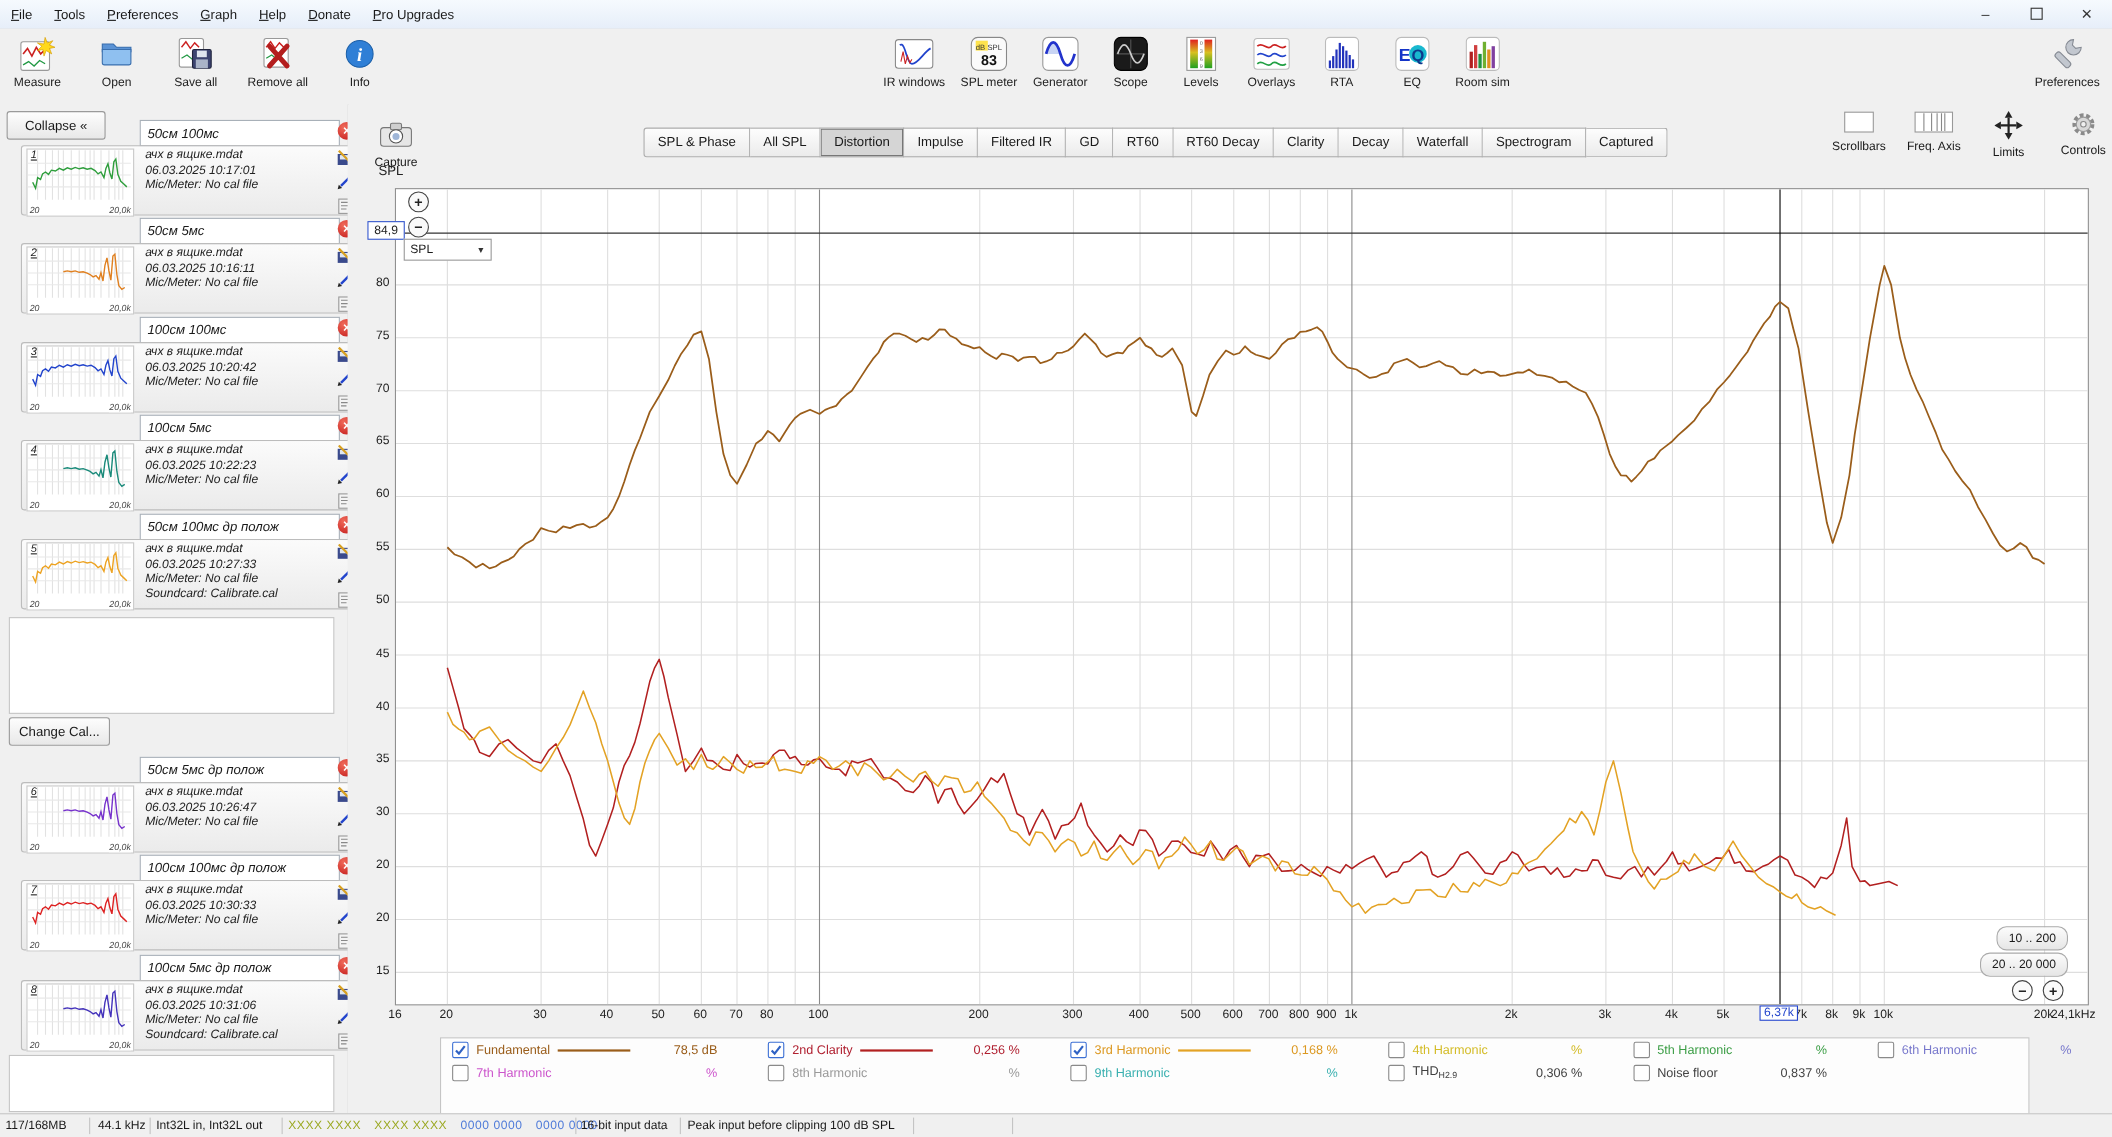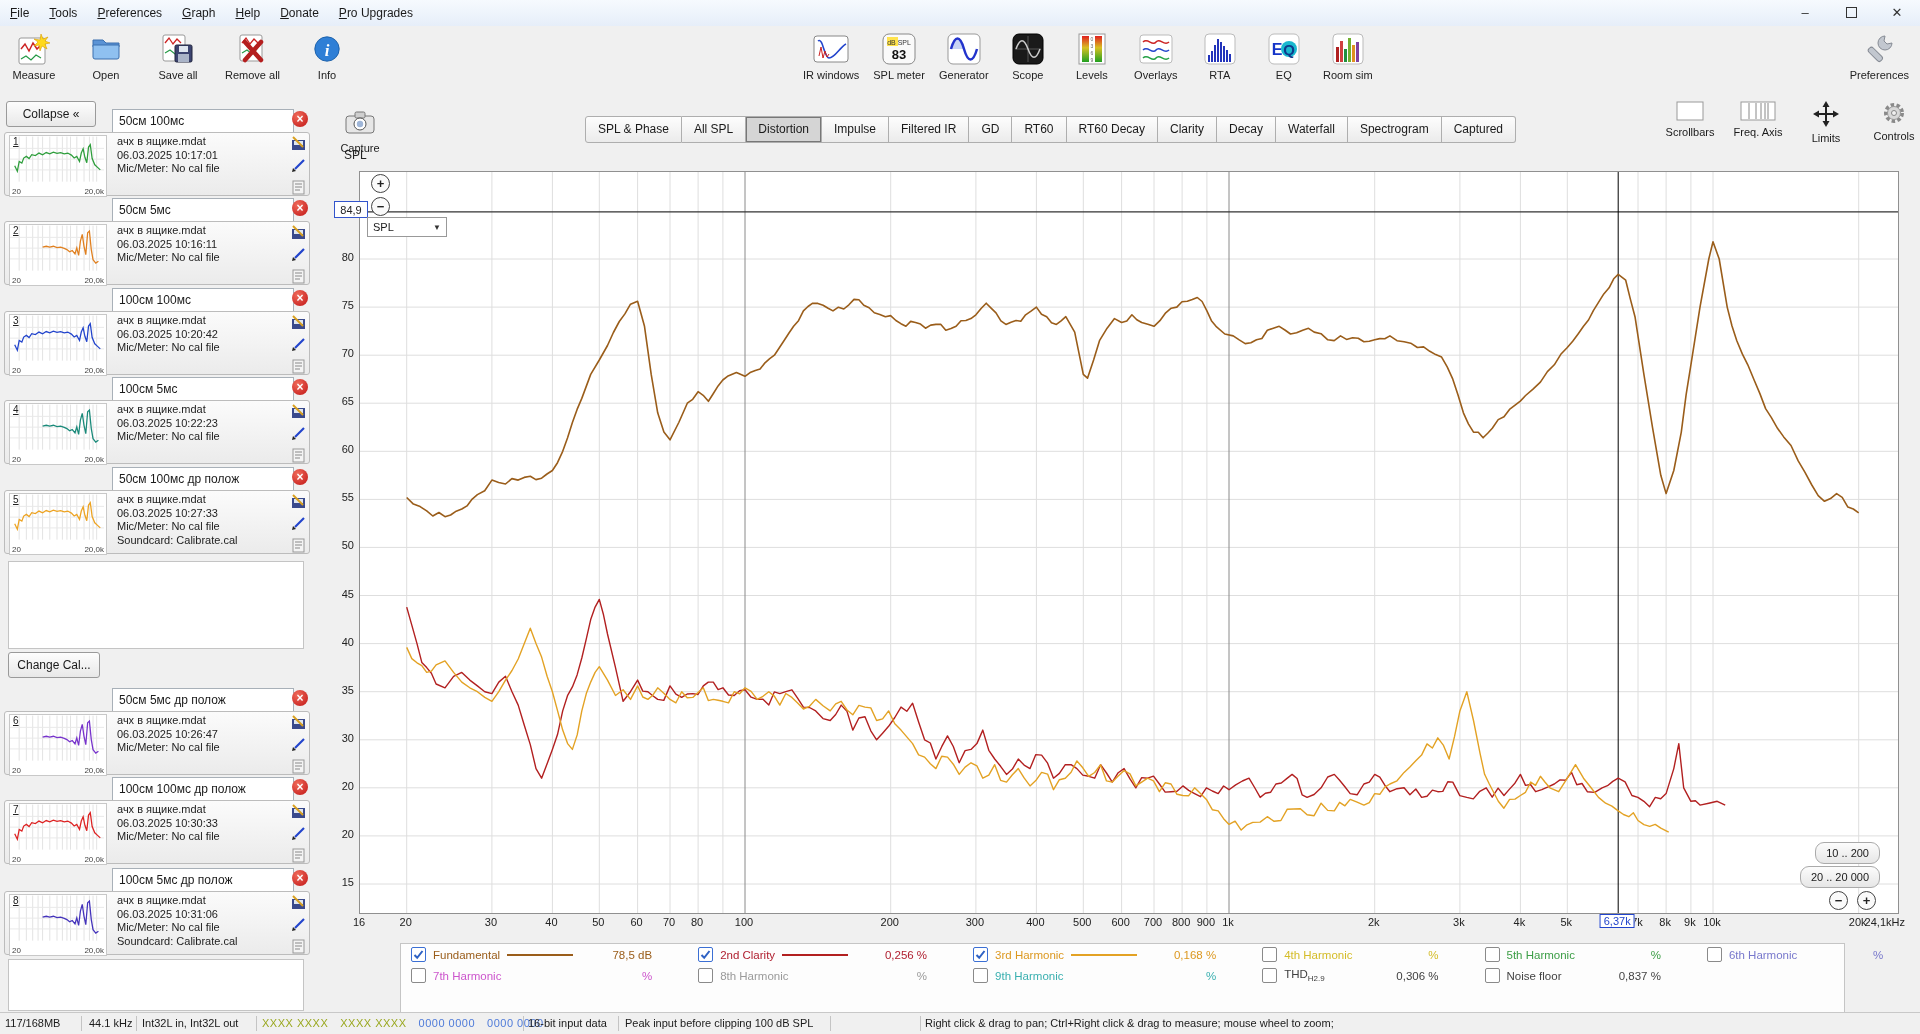--- a/index.html
+++ b/index.html
@@ -21,21 +21,21 @@
   .tb-center{position:absolute;left:800px;top:3px;display:flex;gap:8px;}
   .tb-right{position:absolute;right:8px;top:3px;}
   .tb-btn{display:flex;flex-direction:column;align-items:center;min-width:50px;padding:1px 3px;cursor:default;}
   .tb-icon{height:38px;display:flex;align-items:center;justify-content:center;}
   .tb-btn .lbl{font-size:11px;margin-top:1px;color:#222;white-space:nowrap;}
   
   .sidebar{position:absolute;top:95px;left:0;width:316px;height:918px;background:#f0f0f0;border-right:1px solid #cfcfcf;}
   .btn3d{background:linear-gradient(#fdfdfd,#e8e8e8);border:1px solid #9a9a9a;border-radius:3px;
     display:flex;align-items:center;justify-content:center;font-size:12px;}
   .collapse-btn{position:absolute;left:6px;top:6px;width:88px;height:24px;gap:5px;}
-  .meas-item{position:absolute;left:4px;width:306px;height:88px;}
+  .meas-item{position:absolute;left:19px;width:306px;height:88px;font-style:italic;}
   .name-box{position:absolute;left:108px;top:1px;width:168px;height:20px;background:#fff;border:1px solid #a8b0b8;
     padding:1px 6px;display:flex;align-items:center;white-space:nowrap;overflow:hidden;}
   .del-btn{position:absolute;right:2px;top:3px;width:16px;height:16px;border-radius:50%;
     background:radial-gradient(circle at 35% 30%,#f06a5a,#c01515);color:#fff;font-weight:bold;font-size:12px;
     display:flex;align-items:center;justify-content:center;line-height:1;}
   .item-body{position:absolute;top:24px;left:0;right:0;bottom:0;background:linear-gradient(#fbfbfb,#ebebeb);
     border:1px solid #bcbcbc;border-radius:3px;}
   .thumb-wrap{position:absolute;left:4px;top:2px;width:96px;height:60px;background:#fff;border:1px solid #c8c8c8;}
   .thumb-num{position:absolute;left:3px;top:0;font-size:10px;text-decoration:underline;color:#222;z-index:2;}
   .thumb-ax{position:absolute;bottom:0;font-size:8px;color:#444;z-index:2;background:rgba(255,255,255,.6);}
@@ -995,21 +995,20 @@
       </div>
   </div>
 
   <div class="statusbar" id="statusbar">
       <div class="sseg" style="left: 5px;">117/168MB</div>
       <div class="sseg" style="left: 89px;">44.1 kHz</div>
       <div class="sseg" style="left: 142px;">Int32L in, Int32L out</div>
       <div class="sseg" style="left: 262px;"><span class="bitgroup" style="color: rgb(154, 168, 32);">XXXX XXXX</span><span class="bitgroup" style="color: rgb(154, 168, 32);">XXXX XXXX</span><span class="bitgroup" style="color: rgb(79, 123, 217);">0000 0000</span><span class="bitgroup" style="color: rgb(79, 123, 217);">0000 0000</span></div>
       <div class="sseg" style="left: 528px;">16-bit input data</div>
       <div class="sseg" style="left: 625px; text-align: center;">Peak input before clipping 100 dB SPL</div>
-      <div class="sseg" style="left: 925px;">Right click &amp; drag to pan; Ctrl+Right click &amp; drag to measure; mouse wheel to zoom;</div>
       <div class="sdiv" style="left: 81px;"></div>
       <div class="sdiv" style="left: 136px;"></div>
       <div class="sdiv" style="left: 256px;"></div>
       <div class="sdiv" style="left: 523px;"></div>
       <div class="sdiv" style="left: 618px;"></div>
       <div class="sdiv" style="left: 830px;"></div>
       <div class="sdiv" style="left: 920px;"></div>
     </div>
 </div>
 

